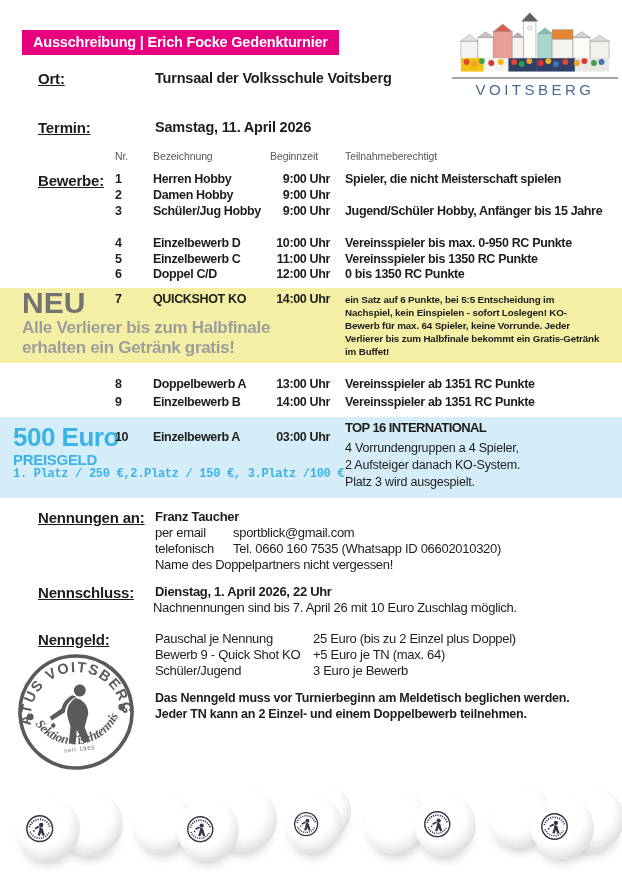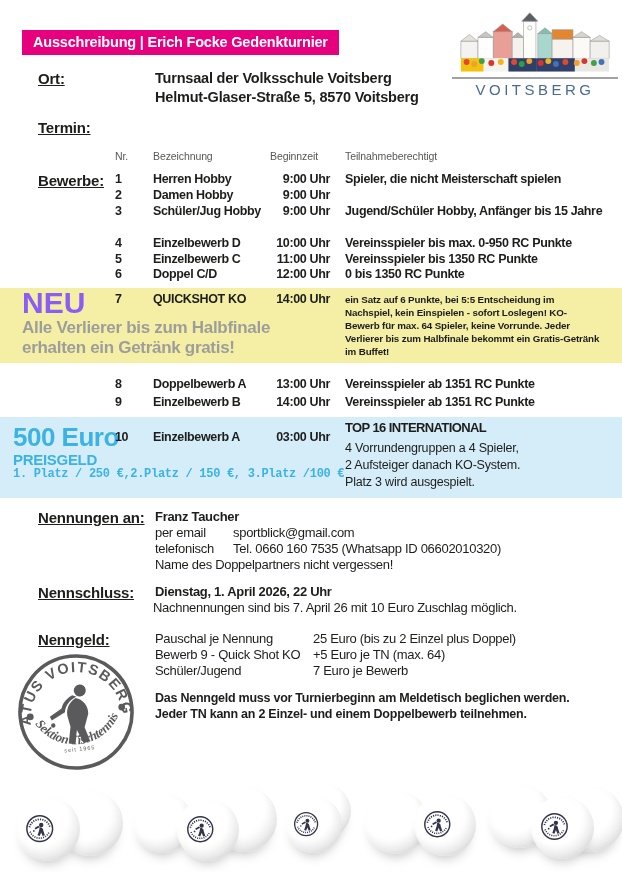--- a/index.html
+++ b/index.html
@@ -18,21 +18,21 @@
   
   .thead{position:absolute;font-size:10.5px;color:#575756;white-space:nowrap;letter-spacing:-0.1px;}
   .trow{position:absolute;left:0;width:622px;height:16px;font-size:12.5px;font-weight:bold;letter-spacing:-0.35px;}
   .c-nr{position:absolute;left:115px;}
   .c-name{position:absolute;left:153px;white-space:nowrap;}
   .c-time{position:absolute;left:255px;width:75px;text-align:right;white-space:nowrap;}
   .c-teil{position:absolute;left:345px;white-space:nowrap;text-align:center;}
   
   .band-yellow{position:absolute;left:0;top:288px;width:622px;height:75px;background:#F5EFA5;}
   .band-blue{position:absolute;left:0;top:417px;width:622px;height:81px;background:#D5EDF9;}
-  .neu-title{position:absolute;left:22px;top:286px;font-size:30px;font-weight:bold;color:#8b5cf6;letter-spacing:0;text-align:right;}
+  .neu-title{position:absolute;left:22px;top:286px;font-size:30px;font-weight:bold;color:#737373;letter-spacing:0;text-align:right;}
   .neu-line{position:absolute;left:22px;font-size:17px;font-weight:bold;color:#9D9D9C;white-space:nowrap;letter-spacing:-0.3px;}
   .qs-desc{position:absolute;left:345px;top:293px;width:255px;font-size:9.8px;font-weight:bold;
            line-height:13px;letter-spacing:-0.15px;}
   .prize-amount{position:absolute;left:13px;top:422px;font-size:26px;font-weight:bold;color:#3BB3E6;letter-spacing:-0.5px;}
   .prize-label{position:absolute;left:13px;top:451px;font-size:15px;font-weight:bold;color:#3BB3E6;letter-spacing:-0.3px;}
   .prize-detail{position:absolute;left:13px;top:467px;font-size:12px;font-weight:bold;color:#3BB3E6;white-space:nowrap;letter-spacing:-0.3px;font-family:Liberation Mono, monospace;}
   .top16-head{position:absolute;left:345px;top:420px;font-size:13px;font-weight:bold;letter-spacing:-0.6px;white-space:nowrap;}
   .top16-line{position:absolute;left:345px;font-size:12.5px;white-space:nowrap;letter-spacing:-0.2px;}
   
   .txt{position:absolute;font-size:13px;white-space:nowrap;letter-spacing:-0.3px;text-align:right;}
@@ -111,22 +111,22 @@
         <circle cx="132" cy="51" r="3.1" fill="#d9352a"></circle>
       <circle cx="142" cy="53" r="3.1" fill="#3fa14e"></circle>
         <circle cx="150" cy="52" r="3.1" fill="#4472b8"></circle>
     </g>
   </svg>
   <div class="city-logo-line"></div>
   <div class="city-logo-text">VOITSBERG</div>
 
   <div class="sec-label" style="top:70px">Ort:</div>
   <div class="meta-val" style="top:70px">Turnsaal der Volksschule Voitsberg</div>
-  <div class="meta-val" style="top:89px">Helmut-Glaser-Straße 5, 8570 Voitsberg</div>
   <div class="sec-label" style="top:119px">Termin:</div>
+  <div class="meta-val" style="top:119px">Samstag, 11. April 2026</div>
 
   <div class="thead" style="left:115px;top:150px">Nr.</div>
   <div class="thead" style="left:153px;top:150px">Bezeichnung</div>
   <div class="thead" style="left:270px;top:150px">Beginnzeit</div>
   <div class="thead" style="left:345px;top:150px">Teilnahmeberechtigt</div>
 
   <div class="sec-label" style="top:172px">Bewerbe:</div>
 
   <div class="trow" style="top:172px">
     <span class="c-nr">1</span>
@@ -213,21 +213,21 @@
   <div class="sec-label" style="top:584px">Nennschluss:</div>
   <div class="txt txt-b" style="left:155px;top:584px">Dienstag, 1. April 2026, 22 Uhr</div>
   <div class="txt" style="left:153px;top:600px">Nachnennungen sind bis 7. April 26 mit 10 Euro Zuschlag möglich.</div>
 
   <div class="sec-label" style="top:631px">Nenngeld:</div>
   <div class="txt" style="left:155px;top:631px">Pauschal je Nennung</div>
   <div class="txt" style="left:313px;top:631px">25 Euro (bis zu 2 Einzel plus Doppel)</div>
   <div class="txt" style="left:155px;top:647px">Bewerb 9 - Quick Shot KO</div>
   <div class="txt" style="left:313px;top:647px">+5 Euro je TN (max. 64)</div>
   <div class="txt" style="left:155px;top:663px">Schüler/Jugend</div>
-  <div class="txt" style="left:313px;top:663px">7 Euro je Bewerb</div>
+  <div class="txt" style="left:313px;top:663px">3 Euro je Bewerb</div>
   <div class="note-b" style="left:155px;top:691px">Das Nenngeld muss vor Turnierbeginn am Meldetisch beglichen werden.</div>
   <div class="note-b" style="left:155px;top:707px">Jeder TN kann an 2 Einzel- und einem Doppelbewerb teilnehmen.</div>
 
   <svg class="badge" viewBox="0 0 120 120">
     <circle cx="60" cy="60" r="56" fill="#ffffff" stroke="#5a5a5c" stroke-width="3.6"></circle>
     <defs>
       <path id="arcTop" d="M 14,66 A 46,46 0 1 1 106,66"></path>
       <path id="arcBottom" d="M 13,54 A 48,48 0 0 0 107,54"></path>
     </defs>
     <text font-family="Liberation Sans, sans-serif" font-size="14.5" font-weight="bold" fill="#5a5a5c" letter-spacing="1.5">

